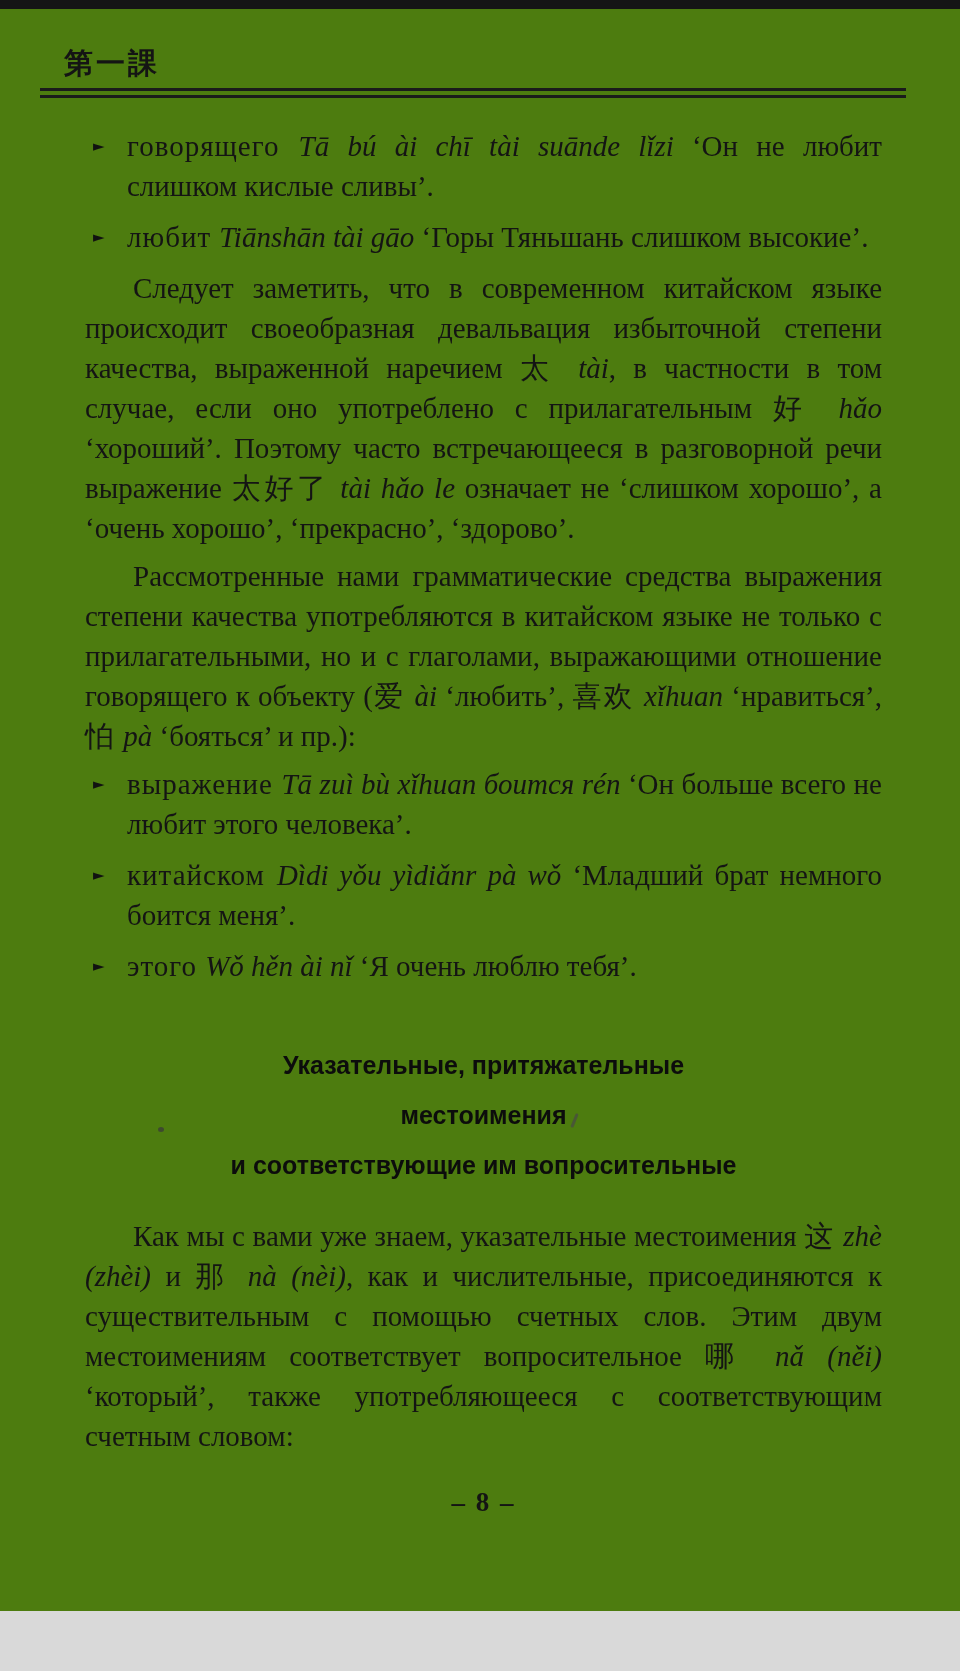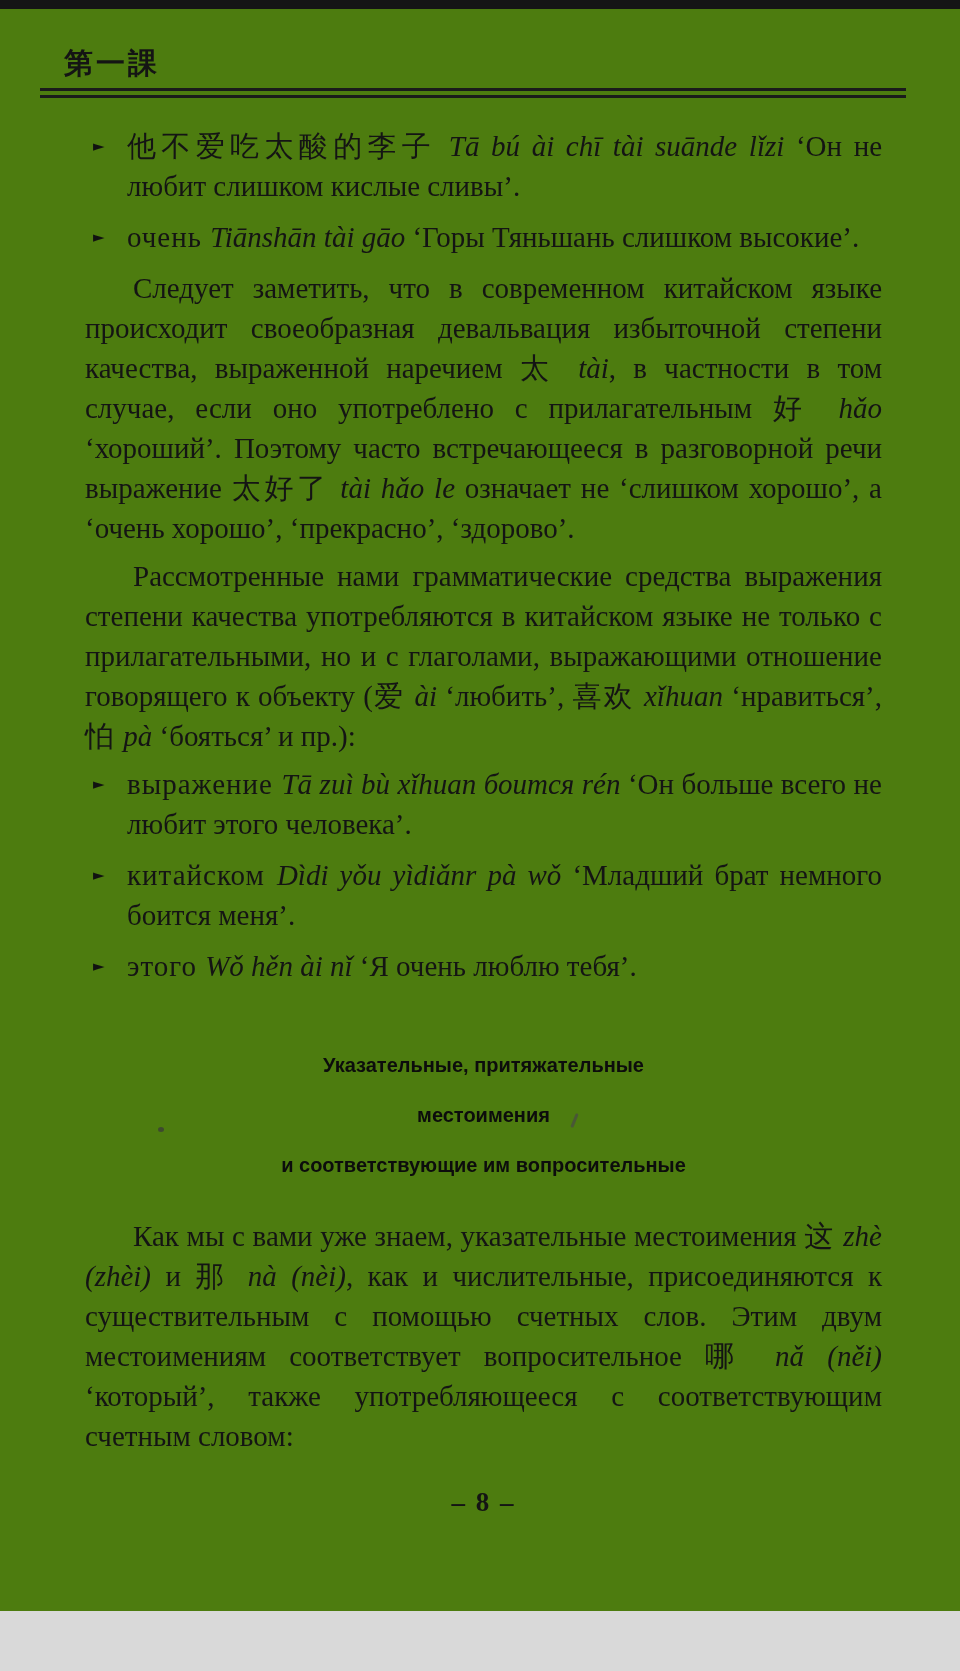--- a/index.html
+++ b/index.html
@@ -32,21 +32,21 @@
     font-family:"DejaVu Sans", sans-serif; color:#111;
   }
   .example .etext { flex:1; text-align:justify; }
   .para { margin:5px 0 8px 0; text-indent:48px; }
   .seg-ru { font-style:normal; }
   .seg-py { font-style:italic;font-family:Liberation Serif, serif; }
   .seg-zh { font-style:normal; letter-spacing:1px; }
   .section-heading {
     margin:54px 30px 26px 30px; text-align:center;
     font-family:"Liberation Sans", sans-serif; font-weight:bold;
-    font-size:20px; line-height:50px; color:#0c0c0c;
+    font-size:25px; line-height:50px; color:#0c0c0c;
   }
   .page-number {
     margin-top:26px; text-align:center;
     font-size:27px; font-weight:bold; letter-spacing:2px;
   }
   
   .artifact-dot {
     position:absolute; left:158px; top:1127px; width:6px; height:5px;
     background:#3a3a3a; border-radius:50%; opacity:.75;
   }
@@ -63,26 +63,26 @@
   <div class="scan-top-bar"></div>
 
   <div class="lesson-header">第一課</div>
 
   <div class="double-rule"></div>
 
   <div class="content">
 
     <div class="example">
       <span class="marker">►</span>
-      <div class="etext"><span class="seg-zh">他不爱吃太酸的李子 </span><span class="seg-py">Tā bú ài chī tài suānde lǐzi</span><span class="seg-ru"> ‘Он не любит слишком кислые сливы’.</span></div>
+      <div class="etext"><span class="seg-zh">говорящего </span><span class="seg-py">Tā bú ài chī tài suānde lǐzi</span><span class="seg-ru"> ‘Он не любит слишком кислые сливы’.</span></div>
     </div>
 
     <div class="example">
       <span class="marker">►</span>
-      <div class="etext"><span class="seg-zh">очень </span><span class="seg-py">Tiānshān tài gāo</span><span class="seg-ru"> ‘Горы Тяньшань слишком высокие’.</span></div>
+      <div class="etext"><span class="seg-zh">любит </span><span class="seg-py">Tiānshān tài gāo</span><span class="seg-ru"> ‘Горы Тяньшань слишком высокие’.</span></div>
     </div>
 
     <div class="para"><span class="seg-ru">Следует заметить, что в современном китайском языке происходит своеобразная девальвация избыточной степени качества, выраженной наречием </span><span class="seg-zh">太 </span><span class="seg-py">tài</span><span class="seg-ru">, в частности в том случае, если оно употреблено с прилагательным </span><span class="seg-zh">好 </span><span class="seg-py">hǎo</span><span class="seg-ru"> ‘хороший’. Поэтому часто встречающееся в разговорной речи выражение </span><span class="seg-zh">太好了 </span><span class="seg-py">tài hǎo le</span><span class="seg-ru"> означает не ‘слишком хорошо’, а ‘очень хорошо’, ‘прекрасно’, ‘здорово’.</span></div>
 
     <div class="para"><span class="seg-ru">Рассмотренные нами грамматические средства выражения степени качества употребляются в китайском языке не только с прилагательными, но и с глаголами, выражающими отношение говорящего к объекту (</span><span class="seg-zh">爱 </span><span class="seg-py">ài</span><span class="seg-ru"> ‘любить’, </span><span class="seg-zh">喜欢 </span><span class="seg-py">xǐhuan</span><span class="seg-ru"> ‘нравиться’, </span><span class="seg-zh">怕 </span><span class="seg-py">pà</span><span class="seg-ru"> ‘бояться’ и пр.):</span></div>
 
     <div class="example">
       <span class="marker">►</span>
       <div class="etext"><span class="seg-zh">выражение </span><span class="seg-py">Tā zuì bù xǐhuan боится rén</span><span class="seg-ru"> ‘Он больше всего не любит этого человека’.</span></div>
     </div>

